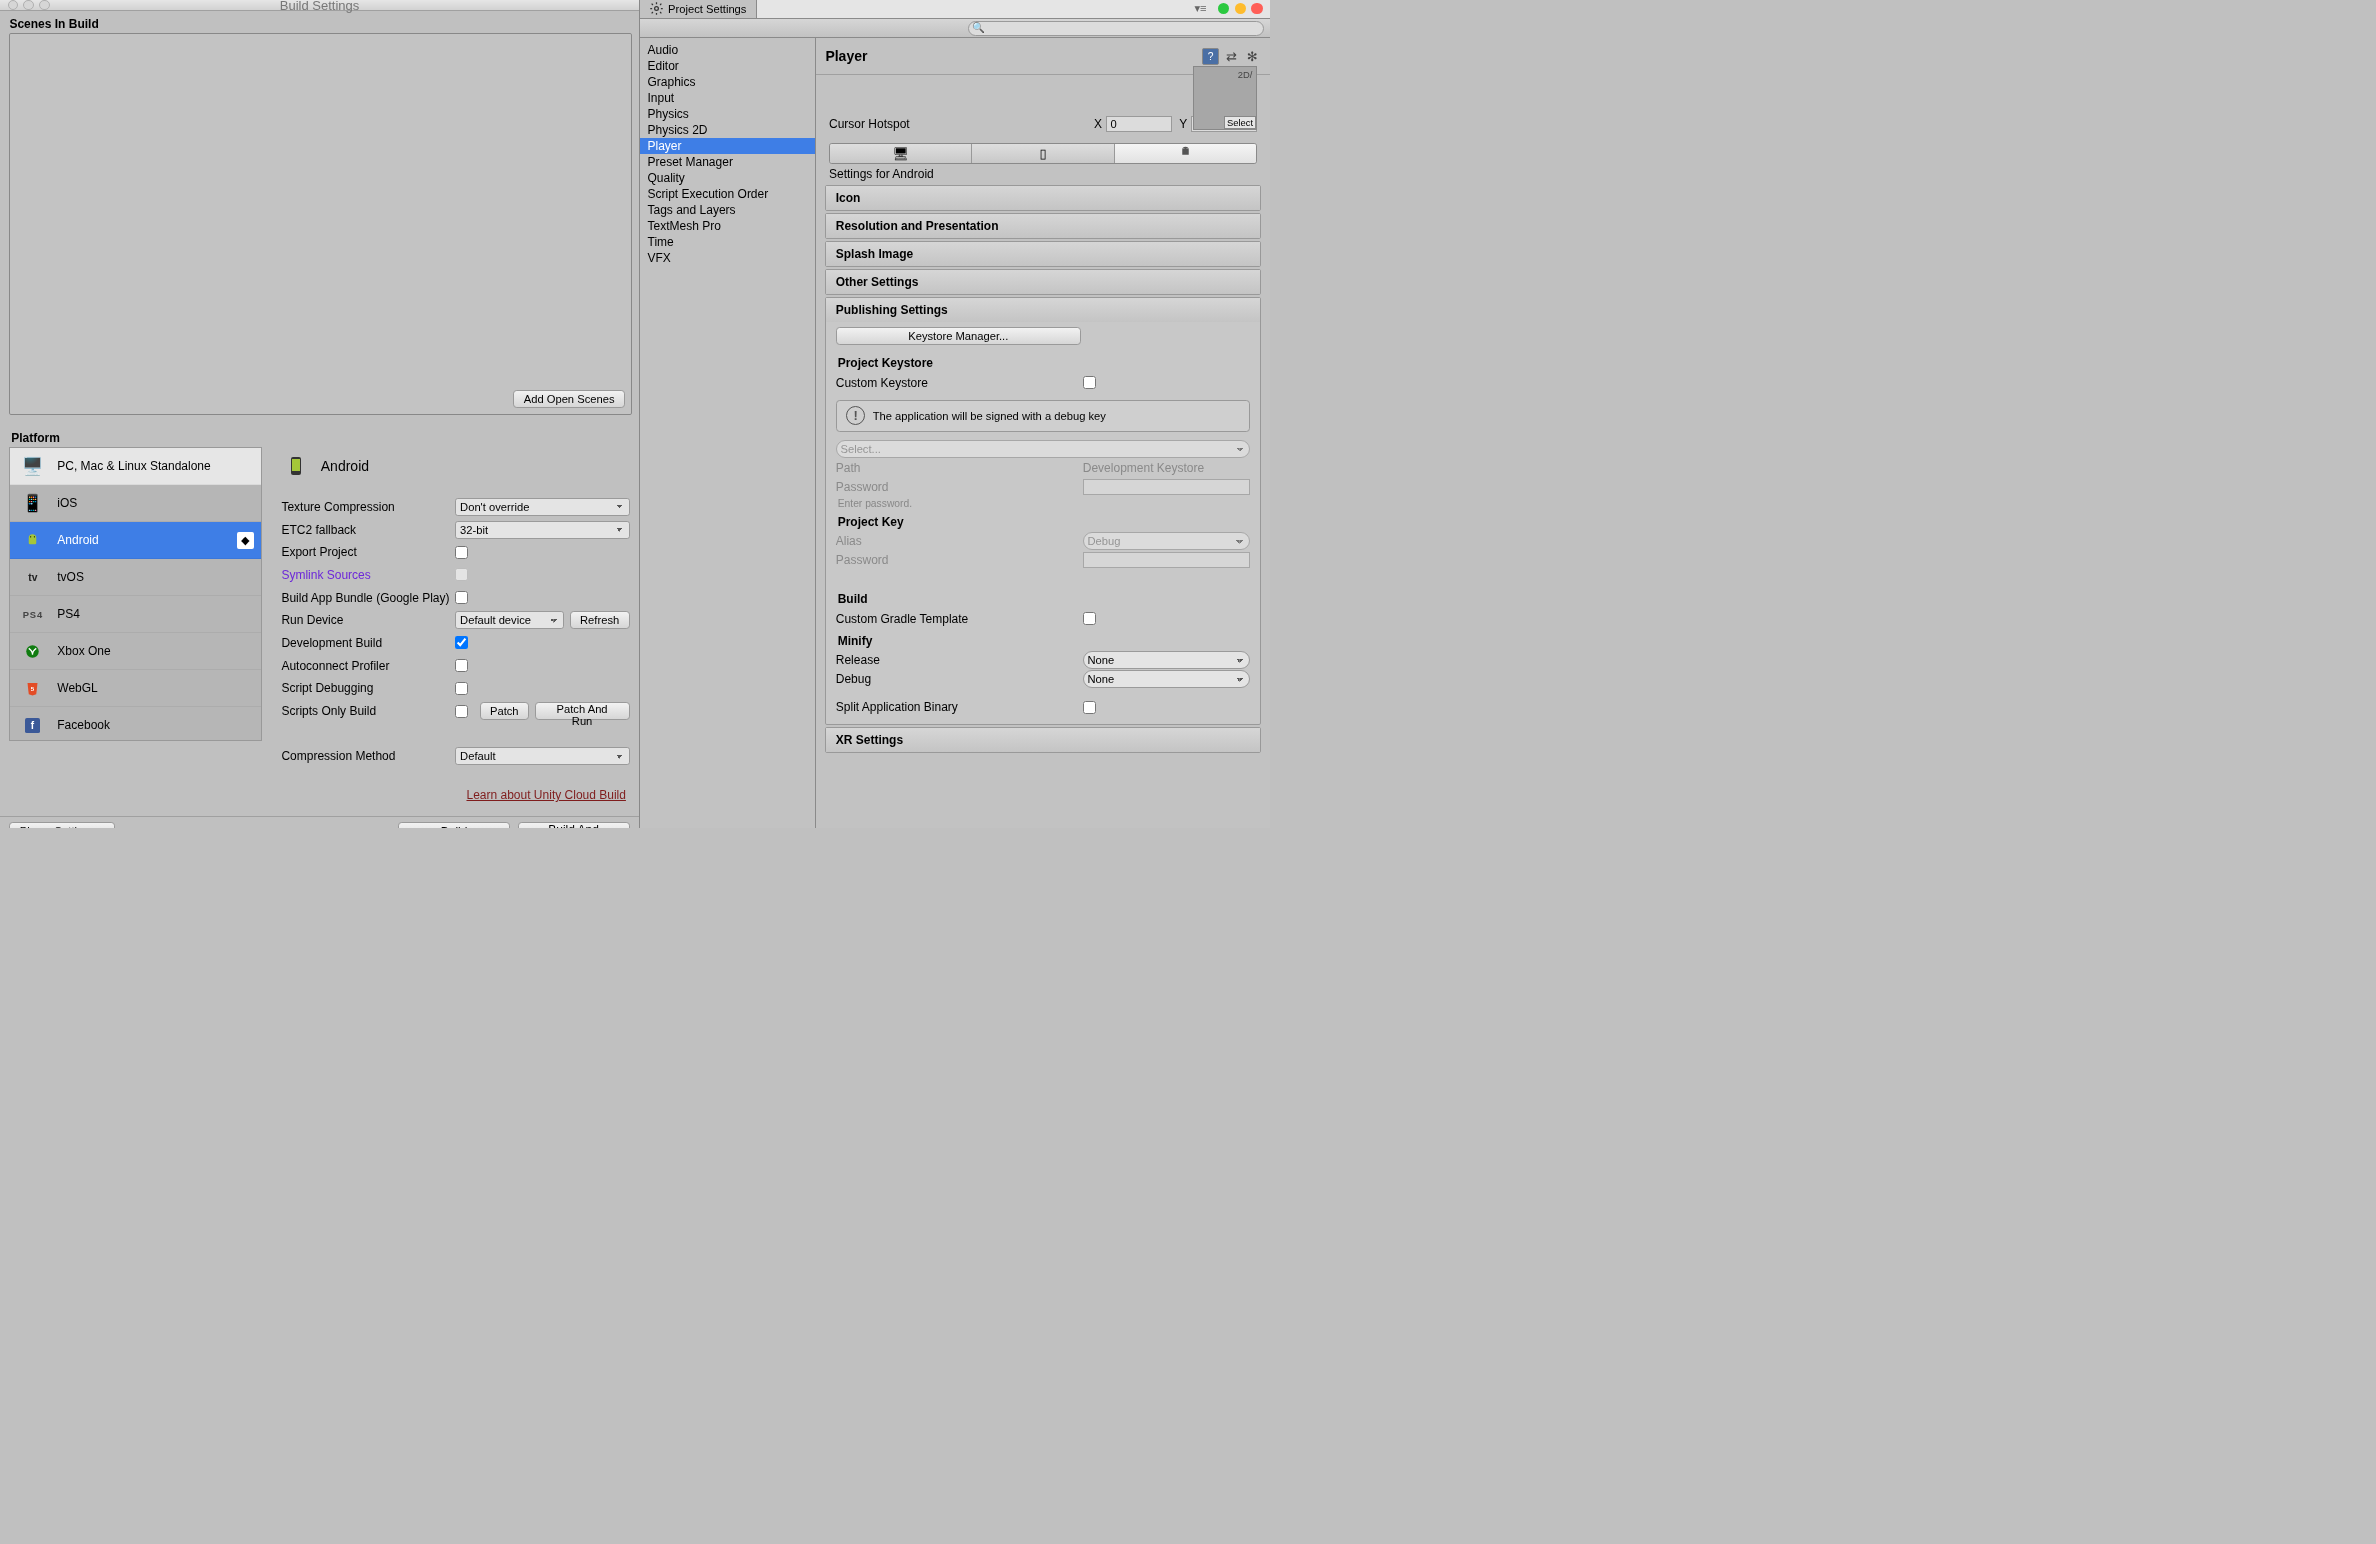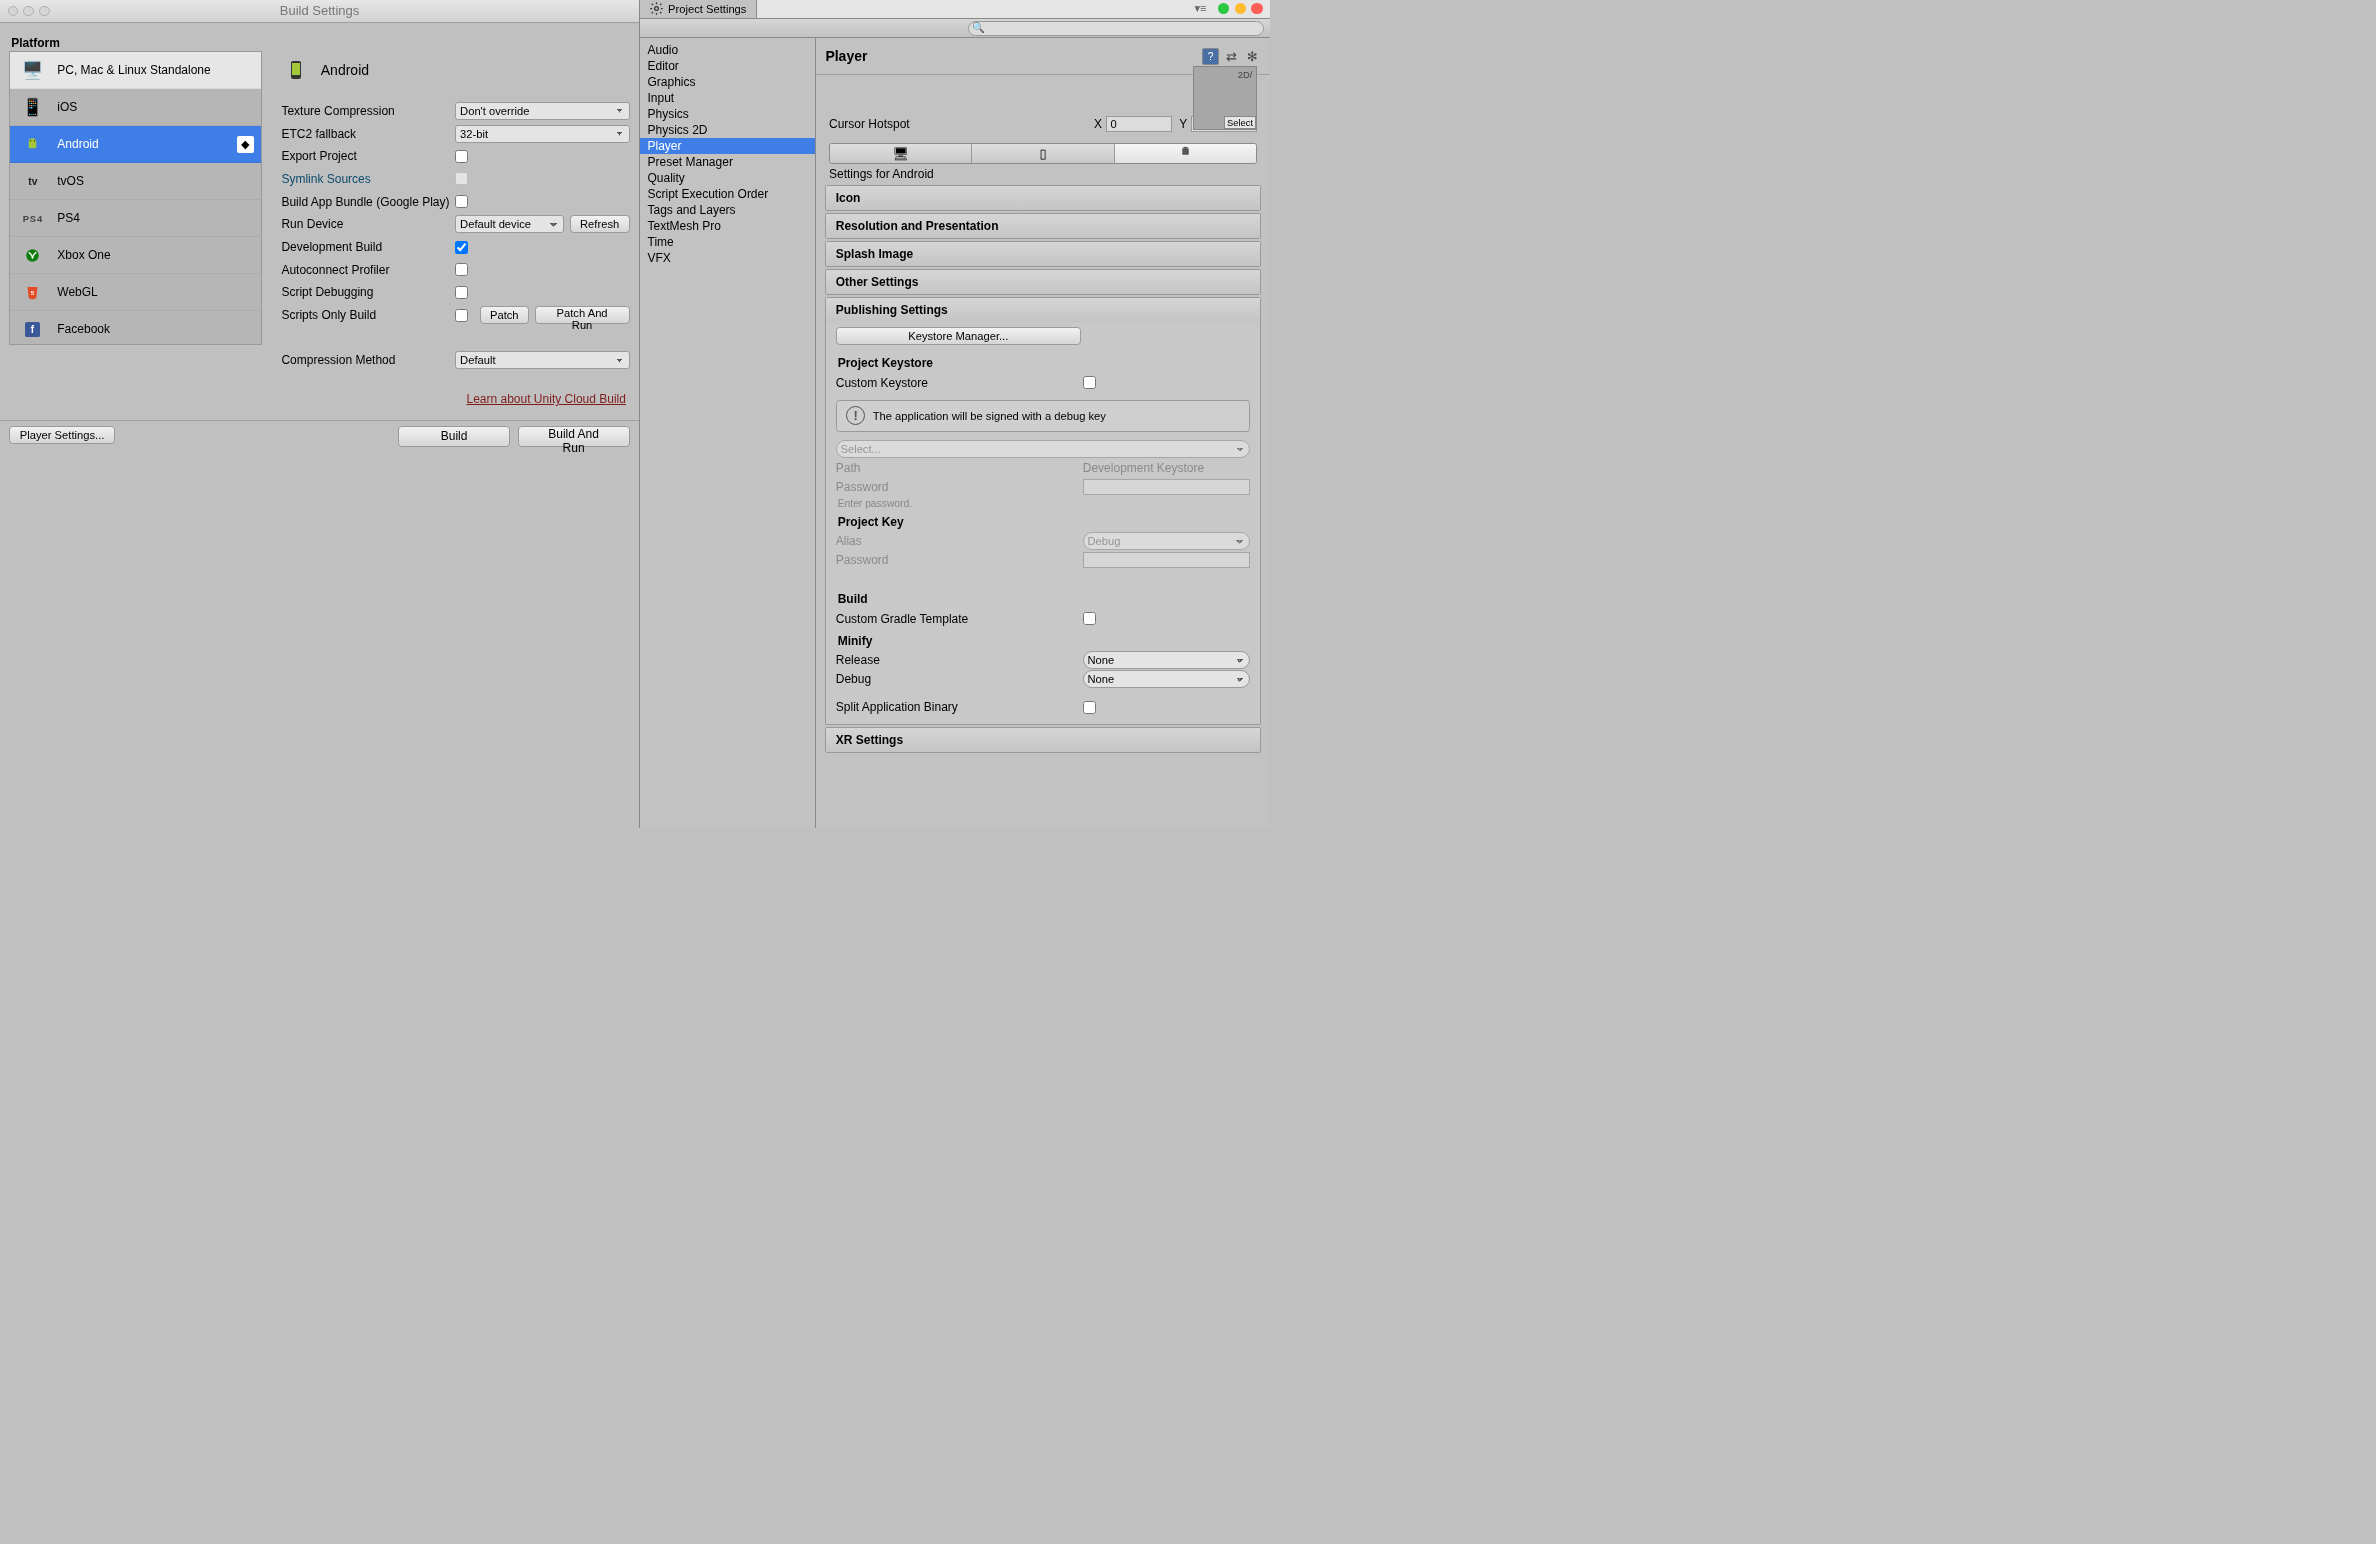--- a/index.html
+++ b/index.html
@@ -30,21 +30,21 @@
 .row-right { margin-left: auto; }
 
 .bs-right { flex: 1; display: flex; flex-direction: column; }
 .bs-right-head { display: flex; align-items: center; gap: 9.4px; height: 37px; }
 .bs-right-head .plat-icon { font-size: 24px; }
 .bs-right-head .title { font-size: 14px; }
 
 .bs-fields { margin-top: 13px; display: flex; flex-direction: column; gap: 3.7px; }
 .bs-field { display: flex; align-items: center; height: 19px; }
 .bs-field .lbl { width: 174px; font-size: 12px; }
-.bs-field .lbl.dim { color: #0c4a6e; }
+.bs-field .lbl.dim { color: #6d28d9; }
 .bs-field .ctrl { flex: 1; display: flex; align-items: center; gap: 5.6px; }
 select.unity { height: 18px; font-size: 11.2px; background: #e4e4e4; border: 0.9px solid #9a9a9a; border-radius: 2.8px; padding: 0 17px 0 3.7px; -webkit-appearance: none; appearance: none; background-image: linear-gradient(45deg, transparent 50%, #555 50%), linear-gradient(135deg, #555 50%, transparent 50%); background-position: calc(100% - 9.4px) 6.6px, calc(100% - 5.6px) 6.6px; background-size: 3.7px 3.7px, 3.7px 3.7px; background-repeat: no-repeat; }
 input[type=checkbox].unity { width: 13px; height: 13px; }
 button.unity { height: 18px; font-size: 11.2px; background: linear-gradient(#f2f2f2,#d6d6d6); border: 0.9px solid #9a9a9a; border-radius: 3.7px; padding: 0 9.4px; cursor: pointer; }
 button.unity.big { height: 20.6px; padding: 0 17px; font-size: 12px; }
 button.unity.wide { width: 112px; }
 
 .bs-learn { text-align: right; margin: 22.5px 3.7px 5.6px 0; }
 .bs-learn a { color: #7f1d1d; font-size: 12px; }
 .bs-bottom { display: flex; justify-content: space-between; padding: 0 9.4px 7.5px 9.4px; border-top: 0.9px solid #a0a0a0; padding-top: 5.6px; }
@@ -131,20 +131,26 @@
   <div class="bs-window">
     <div class="bs-titlebar">
       <div class="dots">
         <div class="dot"></div>
         <div class="dot"></div>
         <div class="dot"></div>
       </div>
       <div class="title">Build Settings</div>
     </div>
 
+    <div class="bs-scenes">
+      <div class="bs-scenes-label">Scenes In Build</div>
+      <div class="bs-scenes-box">
+        <button class="unity bs-addopen">Add Open Scenes</button>
+      </div>
+    </div>
 
     <div class="bs-platform-label">Platform</div>
     <div class="bs-lower">
       <div class="bs-plat-list">
         <div class="bs-plat-row head">
           <span class="plat-icon">🖥️</span>
           <span class="plat-name">PC, Mac &amp; Linux Standalone</span>
         </div>
         <div class="bs-plat-row">
           <span class="plat-icon">📱</span>

